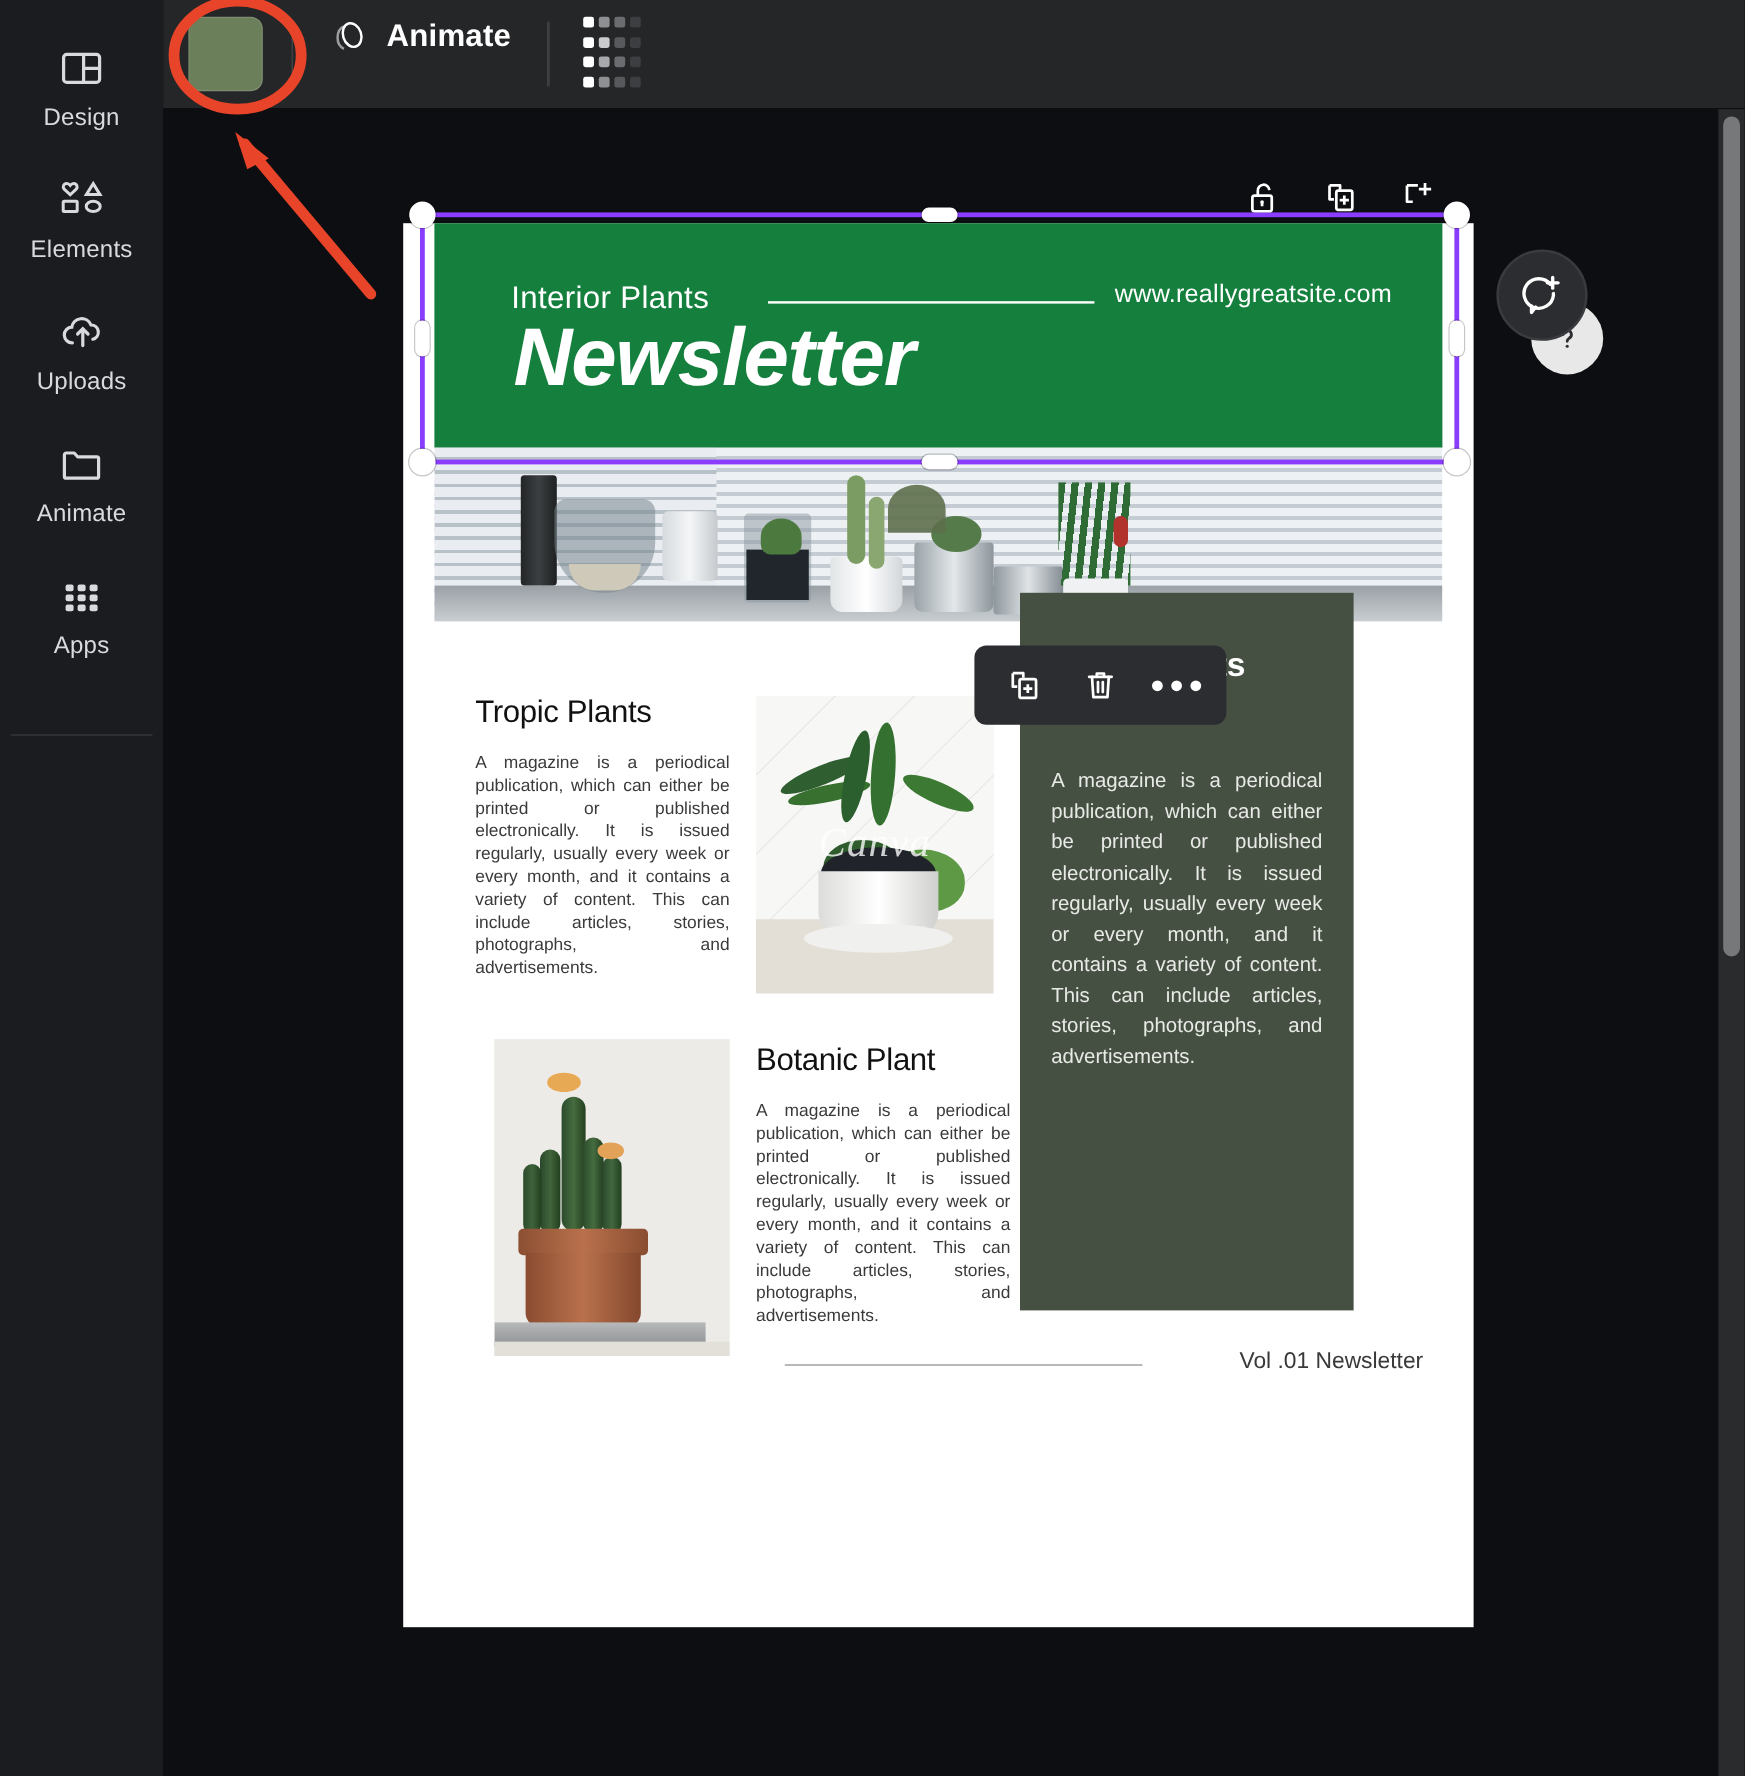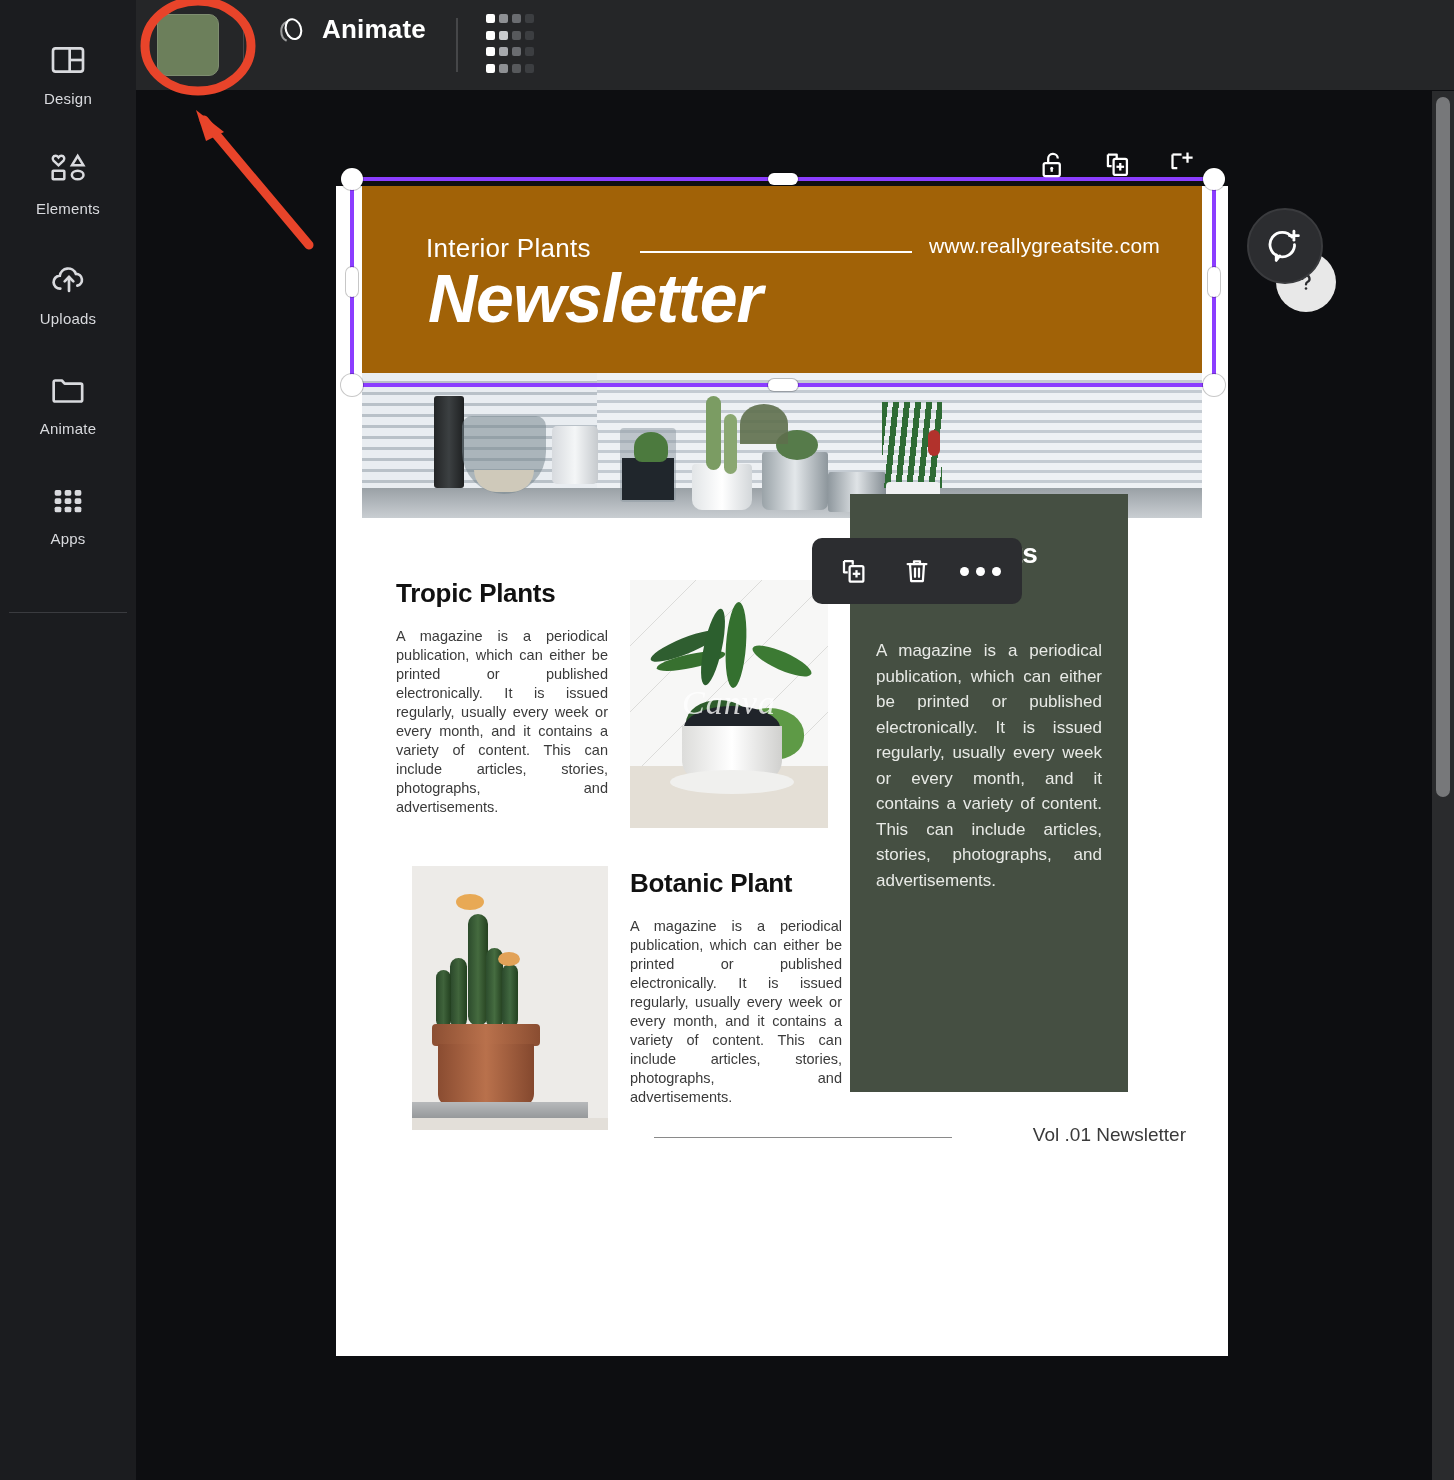--- a/index.html
+++ b/index.html
@@ -18,21 +18,21 @@
     display: flex; flex-direction: column; align-items: center;
     padding-top: 18px;
   }
   .side-item {
     width: 136px; height: 110px;
     display: flex; flex-direction: column; align-items: center; justify-content: center;
     gap: 10px; cursor: pointer;
   }
   .side-item .ico { width: 40px; height: 40px; display:block; }
   .side-item .lbl {
-    color: #d9dade; font-size: 15px; letter-spacing: .2px;
+    color: #d9dade; font-size: 20px; letter-spacing: .2px;
     font-family: "Liberation Sans", sans-serif;
   }
   #side-divider { width: 118px; height: 1px; background: #3a3b3f; margin-top: 44px; }
 
   
   #topbar {
     position: absolute; left: 136px; top: 0; width: 1318px; height: 91px;
     background: #252628;
     display: flex; align-items: center;
     border-bottom: 1px solid #0d0e11;
@@ -65,21 +65,21 @@
 
   
   #page {
     position: absolute; left: 200px; top: 95px;
     width: 892px; height: 1170px; background: #ffffff;
   }
 
   
   #hdr-band {
     position: absolute; left: 26px; top: 0px; width: 840px; height: 187px;
-    background: #a16207;
+    background: #15803d;
   }
   #hdr-kicker {
     position: absolute; left: 64px; top: 47px;
     color: #ffffff; font-size: 26px; font-weight: 400; letter-spacing: .3px;
   }
   #hdr-rule {
     position: absolute; left: 278px; top: 65px; width: 272px; height: 2px;
     background: #ffffff;
   }
   #hdr-site {
@@ -100,21 +100,21 @@
   #hero .blind-frame { position:absolute; left:0; top:0; width:28%; height:100%;
       background: repeating-linear-gradient(180deg,#e9edf1 0 8px,#b9c1c8 8px 11px); }
   #hero .sill { position:absolute; left:0; bottom:0; width:100%; height:30px;
       background: linear-gradient(180deg,#9aa1a6,#c9ced2); }
   .hero-obj { position:absolute; bottom:18px; }
   .pot { border-radius: 4px 4px 10px 10px; }
   .leafy { border-radius: 50% 50% 8px 8px; }
 
   
   #col-left { position: absolute; left: 60px; top: 392px; width: 212px; }
-  .sec-title { font-size: 26px; font-weight: 700; color: #111111; letter-spacing: -.3px; }
+  .sec-title { font-size: 26px; font-weight: 400; color: #111111; letter-spacing: -.3px; }
   .sec-body {
     margin-top: 18px; font-size: 14.5px; line-height: 19px; color: #3a3a3a;
     text-align: justify; text-justify: inter-word;
   }
 
   #img-zz {
     position: absolute; left: 294px; top: 394px; width: 198px; height: 248px;
     background: #f2f2f0; overflow: hidden;
   }
   #img-cactus {

